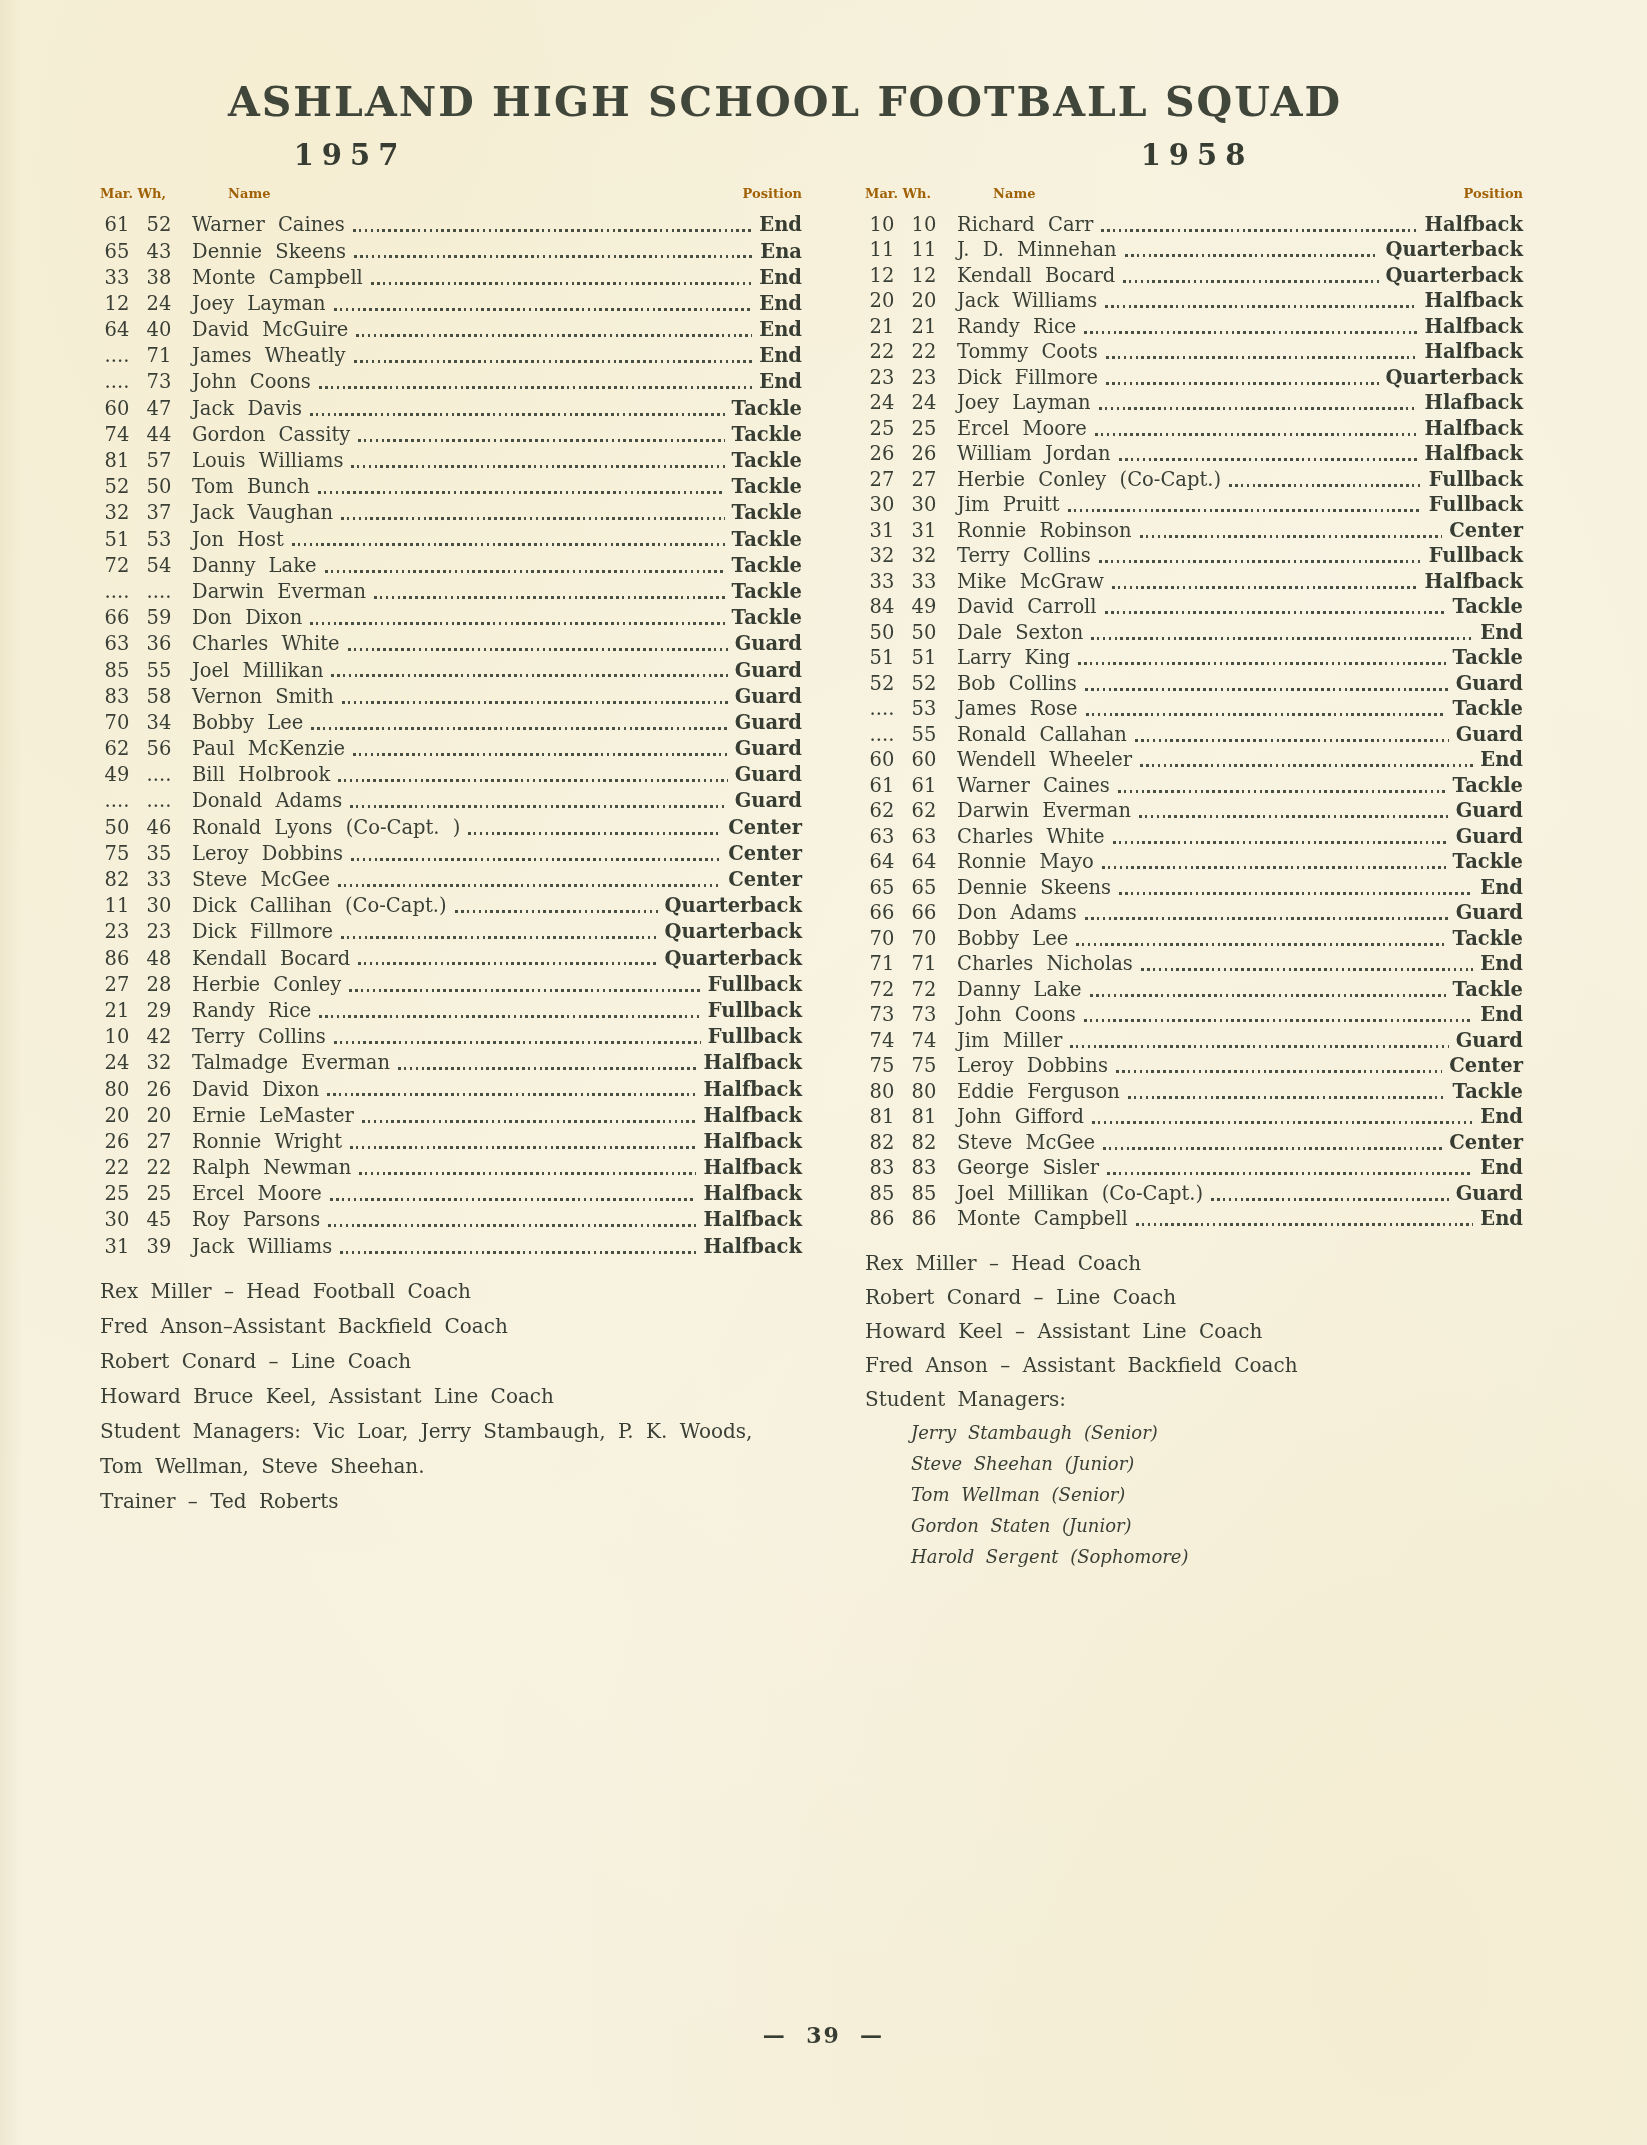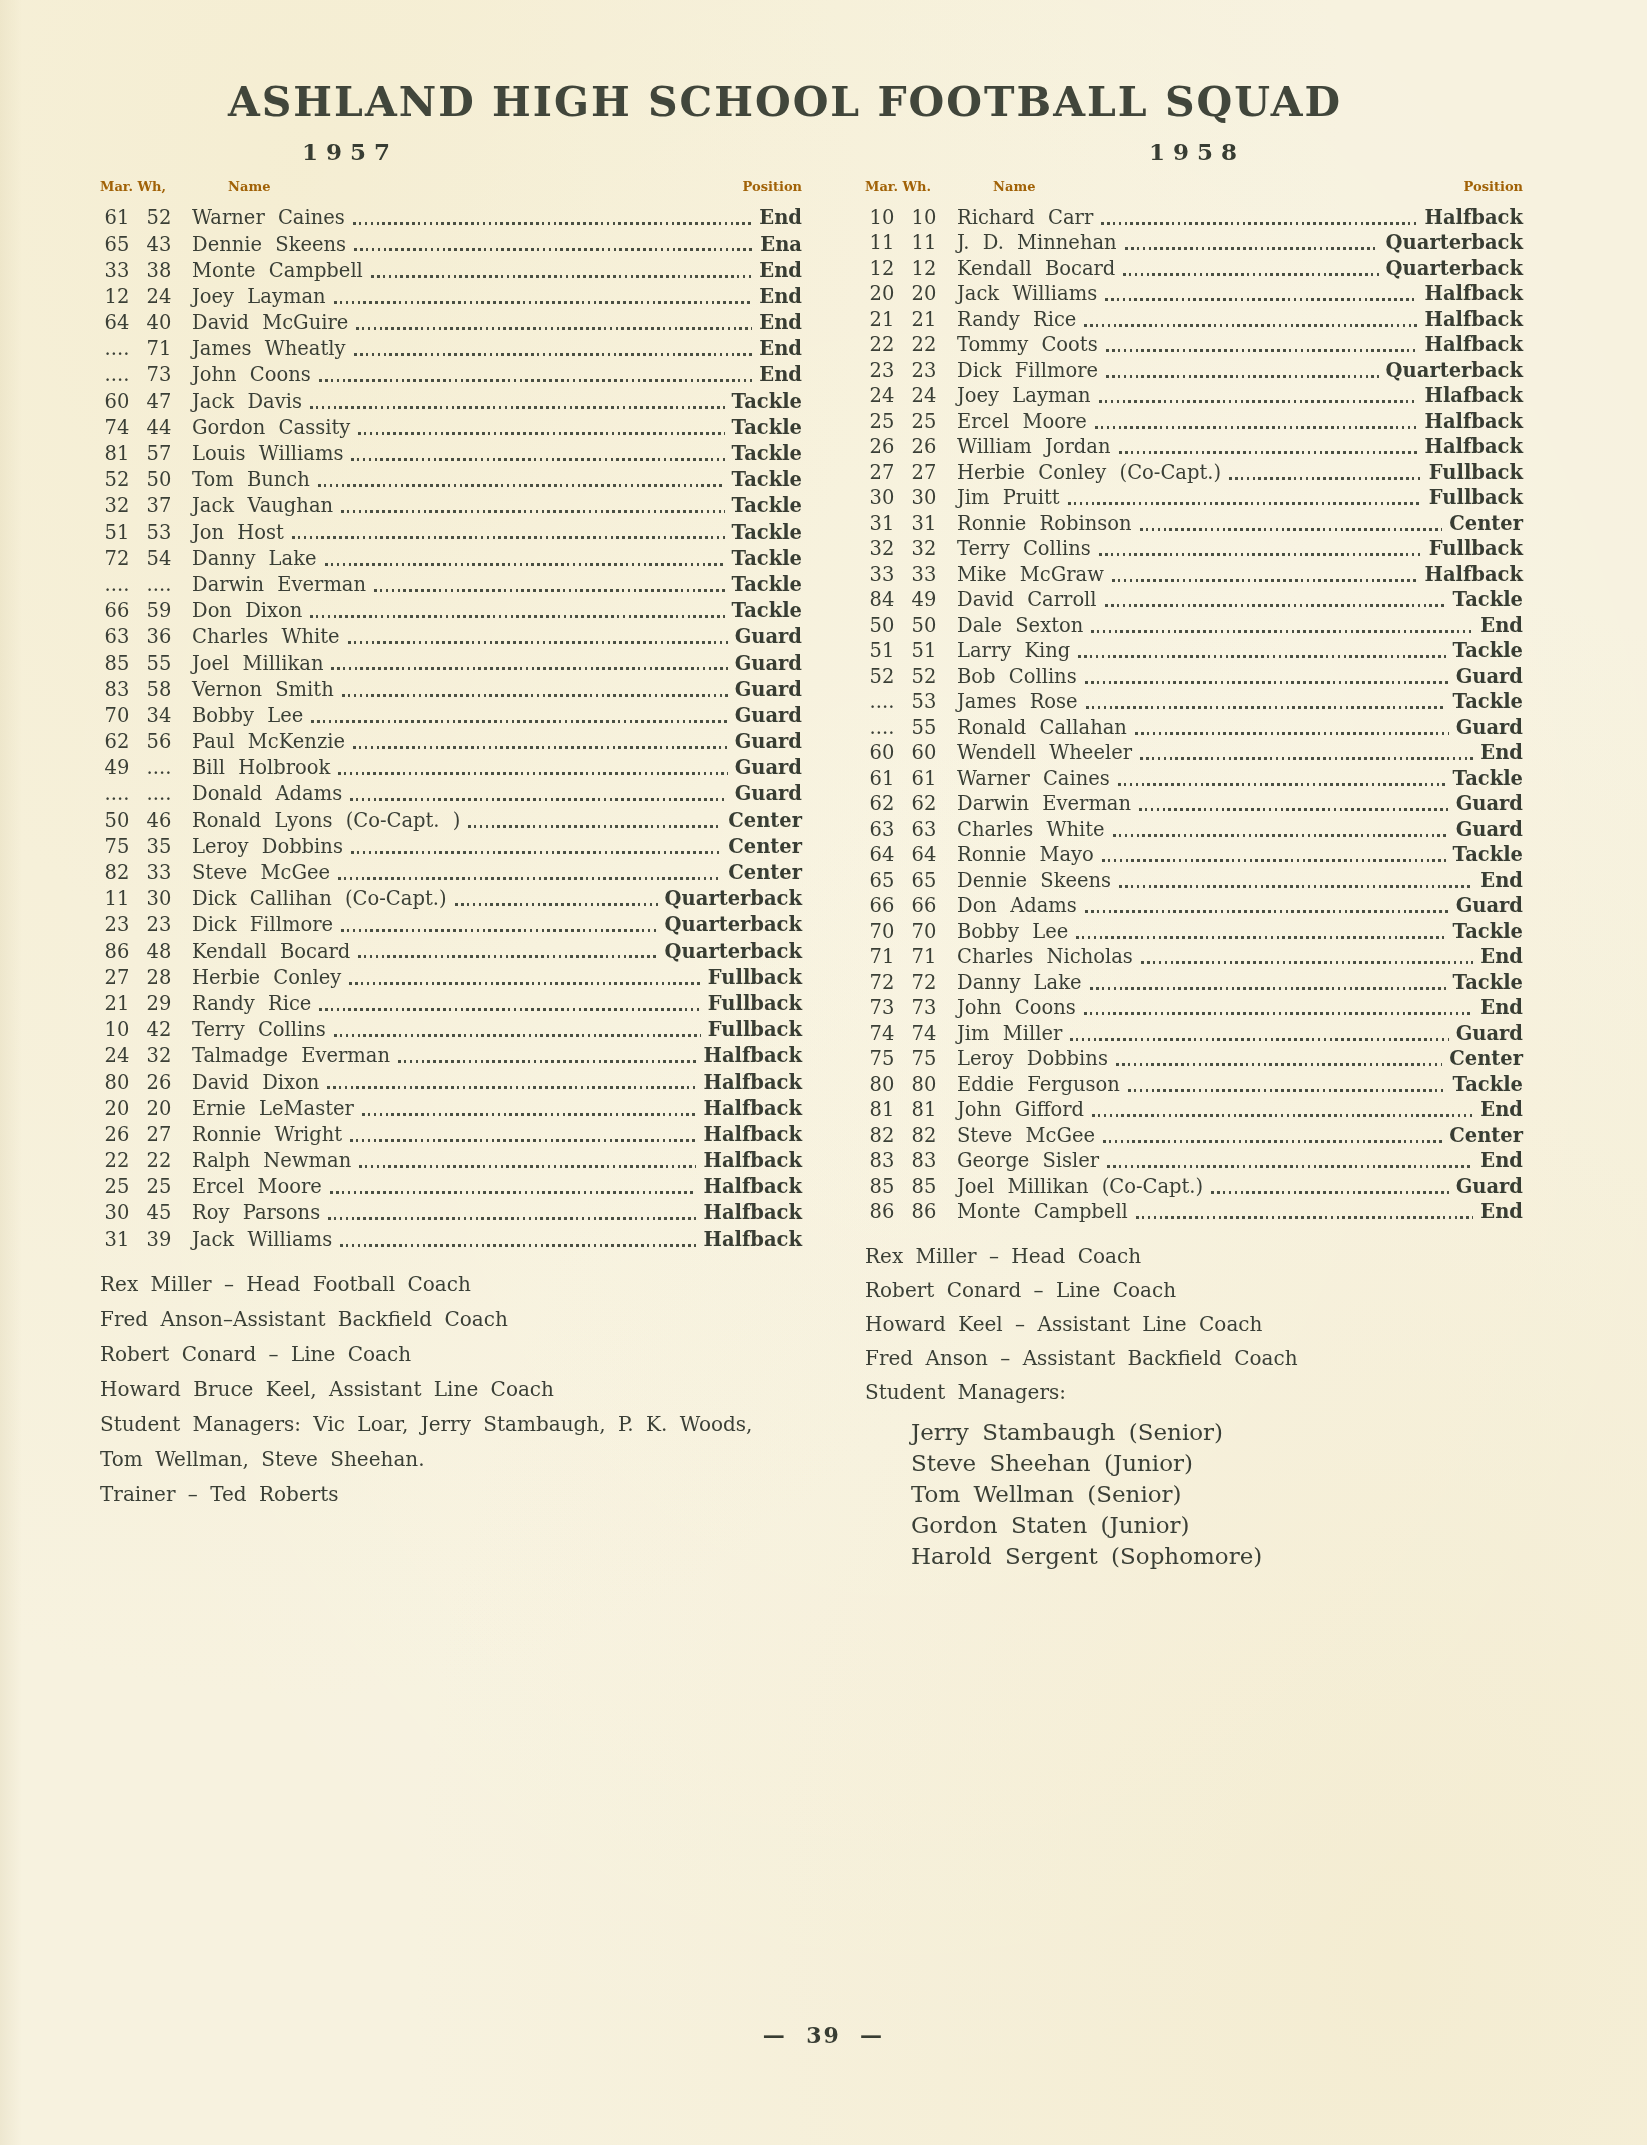--- a/index.html
+++ b/index.html
@@ -23,21 +23,21 @@
   .title{
     position:absolute;top:78px;left:0;width:1570px;
     text-align:center;
     font-size:41px;font-weight:bold;letter-spacing:2px;
     color:#41463b;
   }
   .col{position:absolute;top:138px;}
   .col-1957{left:100px;width:702px;}
   .col-1958{left:865px;width:658px;}
   .year{
-    font-size:23px;font-weight:bold;letter-spacing:8px;
+    font-size:29px;font-weight:bold;letter-spacing:8px;
     color:#383d33;width:240px;text-align:center;
   }
   .col-1957 .year{margin-left:130px;}
   .col-1958 .year{margin-left:212px;}
   .hdr{
     display:flex;align-items:baseline;
     font-size:13px;font-weight:bold;
     margin-top:14px;color:#a16207;
   }
   .hdr-name{margin-left:62px;}
@@ -54,21 +54,21 @@
   .cell-name{margin-left:16px;word-spacing:7px;flex:none;}
   .dots{
     flex:1;height:3px;margin:0 7px 4px 8px;
     background:repeating-linear-gradient(90deg,#4a4f43 0 2.6px,transparent 2.6px 5.9px);
   }
   .cell-pos{font-weight:bold;flex:none;color:#383d33;}
   .staff{margin-top:21px;font-size:20px;word-spacing:6px;}
   .staff p{margin:0 0 11px 0;}
   .managers-line2{margin-left:150px;}
   .col-1958 .staff p{margin-bottom:10px;}
-  .managers-list{margin:18px 0 0 46px;font-size:23px;line-height:21px;}
+  .managers-list{margin:11px 0 0 46px;font-size:18px;line-height:21px;font-style:italic;}
   .managers-list .manager{margin:0 0 1px 0;}
   .pagenum{
     position:absolute;top:2022px;left:0;width:1647px;
     text-align:center;font-size:22px;font-weight:bold;
     white-space:pre;color:#383d33;letter-spacing:2px;
   }
 </style>
 </head>
 <body>
 

